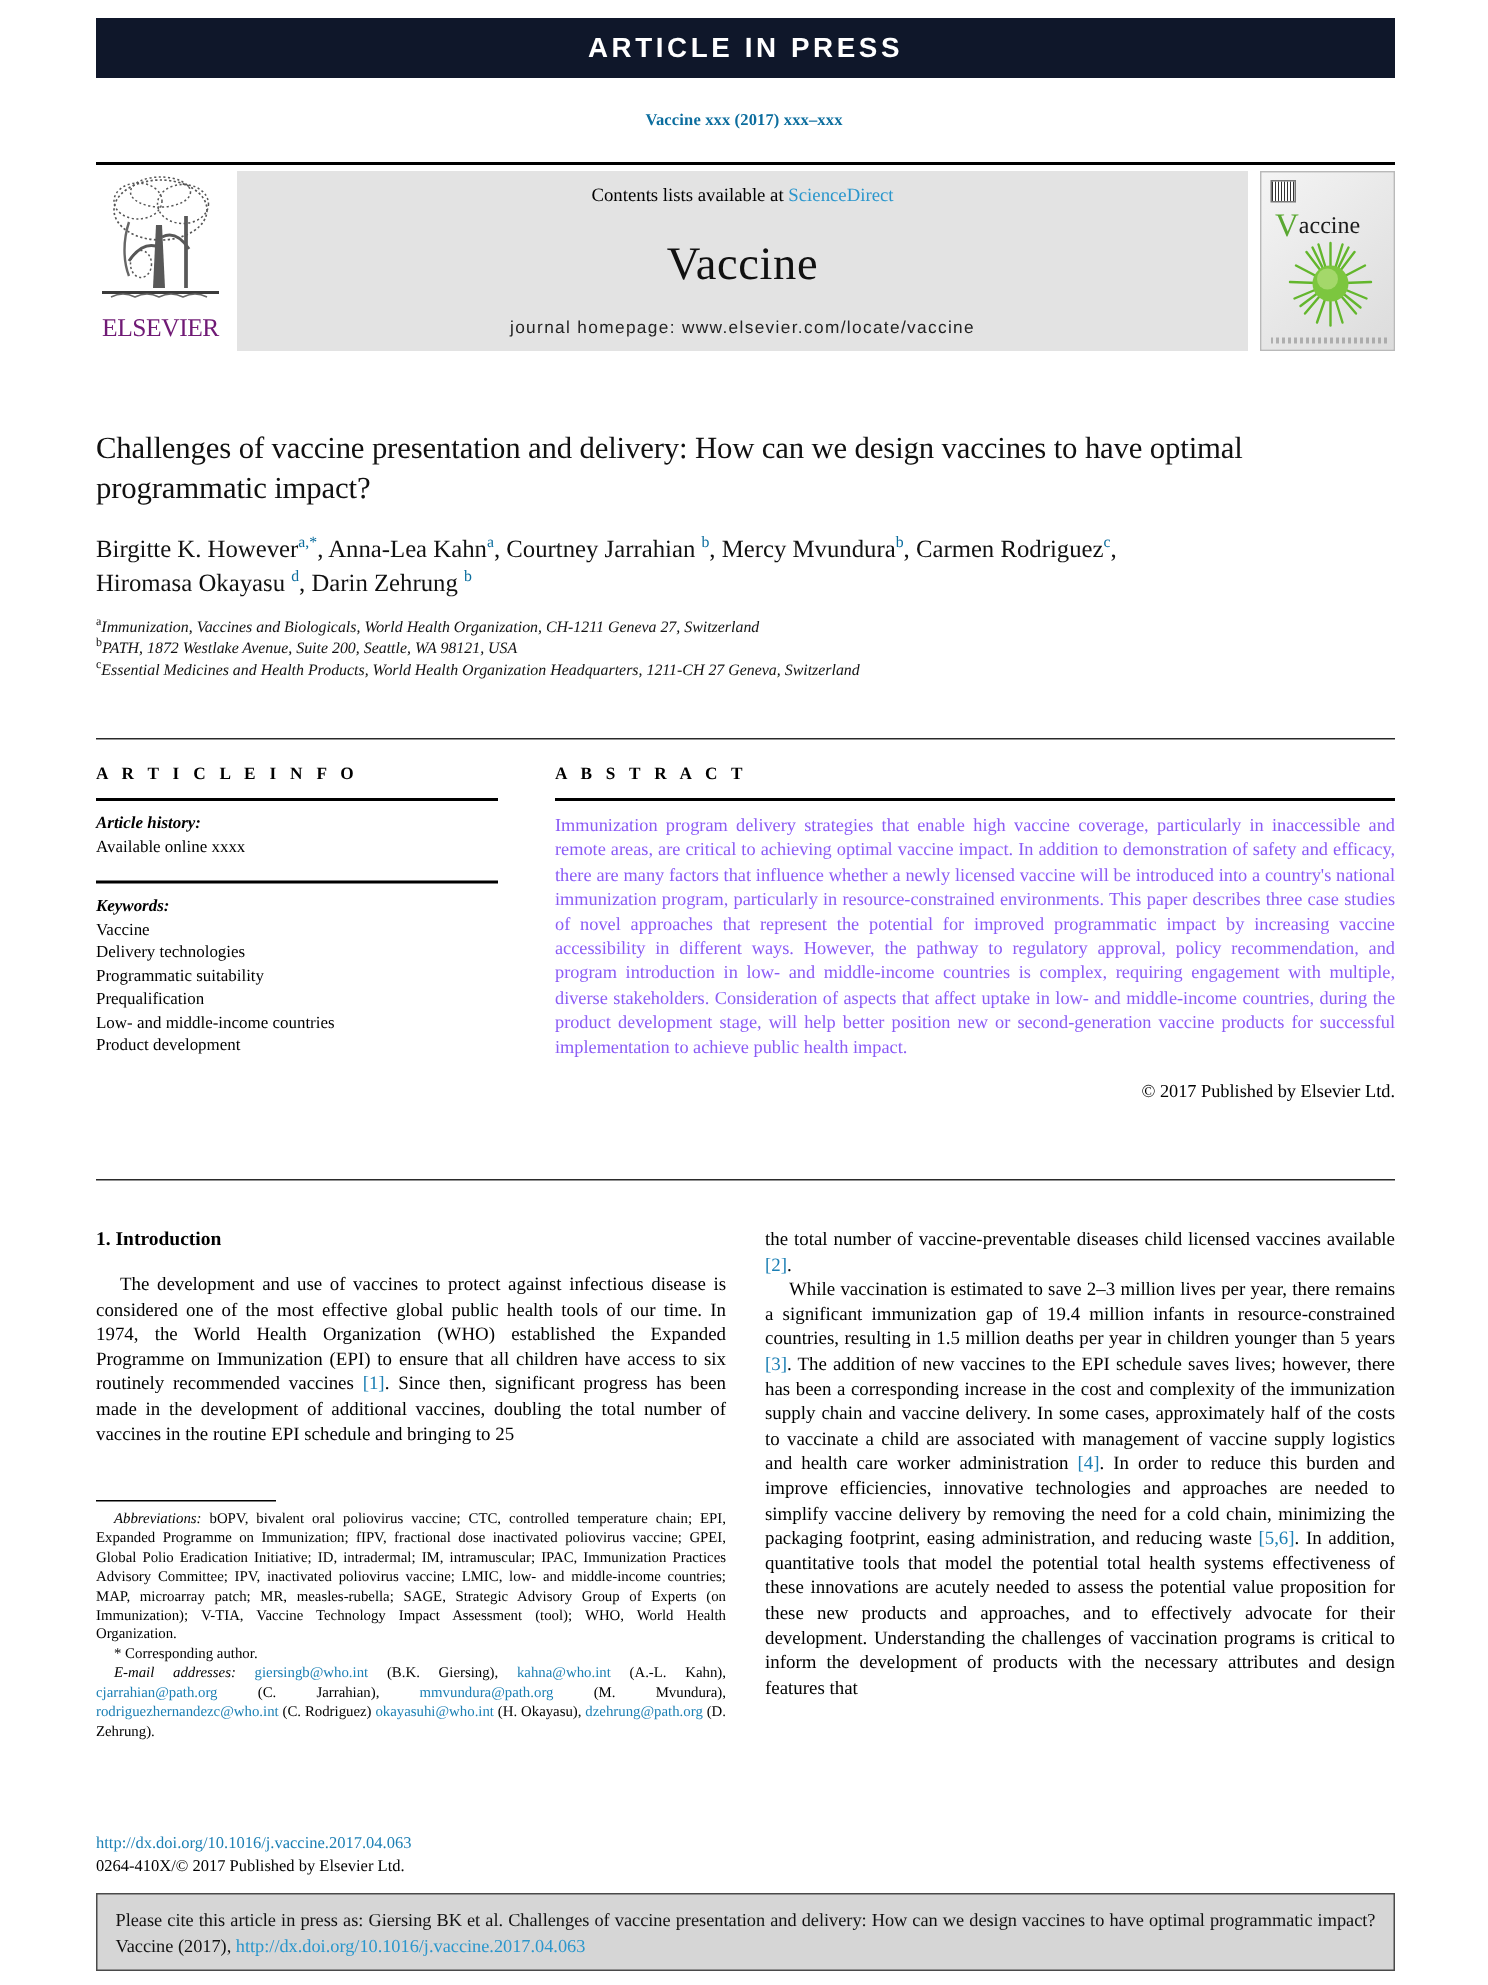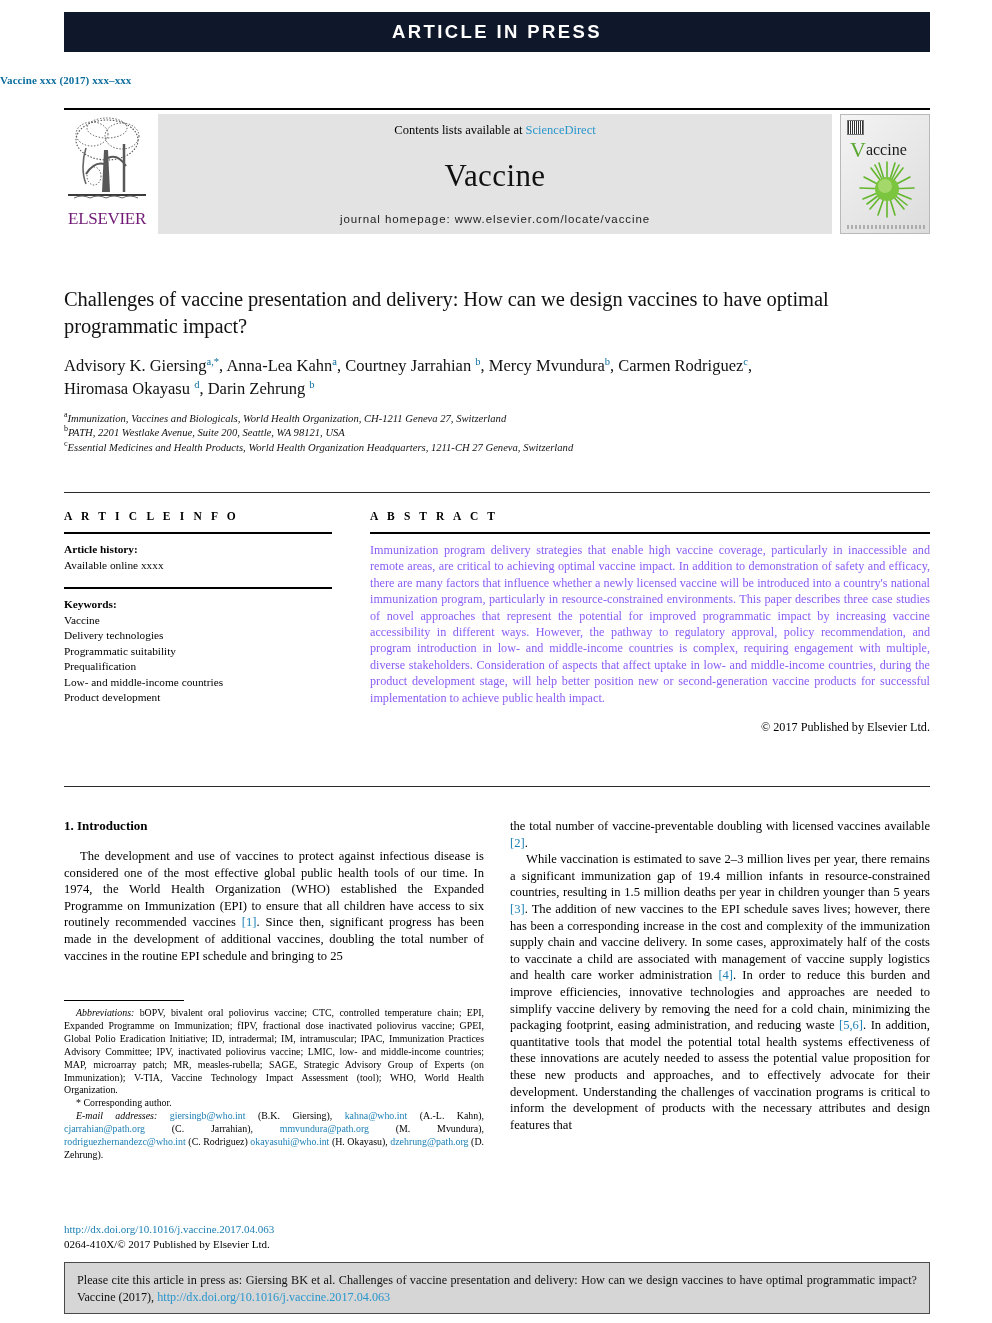--- a/index.html
+++ b/index.html
@@ -36,21 +36,21 @@
     letter-spacing: 2.4px;
     color: #ffffff;
   }
 
   
   .running-head {
     position: absolute;
     left: 0;
     top: 74px;
     width: 992px;
-    text-align: left;
+    text-align: center;
     font-family: "Liberation Serif", serif;
     font-weight: bold;
     font-size: 11px;
     color: #0b6d9e;
     letter-spacing: 0.1px;
   }
 
   
   .masthead {
     position: absolute;
@@ -241,20 +241,21 @@
     letter-spacing: 3.2px;
     color: #000;
     margin: 0 0 10px 0;
   }
   .hr-black {
     height: 2px;
     background: #000;
     margin: 0 0 8px 0;
   }
   .info-label {
+    font-style: italic;
     font-weight: bold;
     font-size: 11.3px;
     line-height: 15.5px;
   }
   .info-line {
     font-size: 11.3px;
     line-height: 15.5px;
   }
   .info-gap { height: 14px; }
 
@@ -436,28 +437,28 @@
       <circle cx="28" cy="26" r="7" fill="#a4d86a"></circle>
     </svg>
     <div class="cover-caption"></div>
   </div>
 </div>
 
 <div class="title-block">
   <h1 class="paper-title">Challenges of vaccine presentation and delivery: How can we design vaccines to have optimal programmatic impact?</h1>
 
   <div class="authors">
-    <span>Advisory K. Giersing</span><sup>a,*</sup><span>, Anna-Lea Kahn</span><sup>a</sup><span>, Courtney Jarrahian </span><sup>b</sup><span>, Mercy Mvundura</span><sup>b</sup><span>, Carmen Rodriguez</span><sup>c</sup><span>,</span>
+    <span>Birgitte K. However</span><sup>a,*</sup><span>, Anna-Lea Kahn</span><sup>a</sup><span>, Courtney Jarrahian </span><sup>b</sup><span>, Mercy Mvundura</span><sup>b</sup><span>, Carmen Rodriguez</span><sup>c</sup><span>,</span>
     <br>
     <span>Hiromasa Okayasu </span><sup>d</sup><span>, Darin Zehrung </span><sup>b</sup>
   </div>
 
   <div class="affiliations">
     <div class="affil"><sup>a</sup><span>Immunization, Vaccines and Biologicals, World Health Organization, CH-1211 Geneva 27, Switzerland</span></div>
-    <div class="affil"><sup>b</sup><span>PATH, 2201 Westlake Avenue, Suite 200, Seattle, WA 98121, USA</span></div>
+    <div class="affil"><sup>b</sup><span>PATH, 1872 Westlake Avenue, Suite 200, Seattle, WA 98121, USA</span></div>
     <div class="affil"><sup>c</sup><span>Essential Medicines and Health Products, World Health Organization Headquarters, 1211-CH 27 Geneva, Switzerland</span></div>
   </div>
 </div>
 
 <div class="rule-thin" id="rule-above-info"></div>
 <div class="rule-thin" id="rule-below-abstract"></div>
 
 <div class="info-col">
   <div class="sec-head">A R T I C L E   I N F O</div>
   <div class="hr-black"></div>
@@ -480,21 +481,21 @@
   <div class="abstract-body">Immunization program delivery strategies that enable high vaccine coverage, particularly in inaccessible and remote areas, are critical to achieving optimal vaccine impact. In addition to demonstration of safety and efficacy, there are many factors that influence whether a newly licensed vaccine will be introduced into a country's national immunization program, particularly in resource-constrained environments. This paper describes three case studies of novel approaches that represent the potential for improved programmatic impact by increasing vaccine accessibility in different ways. However, the pathway to regulatory approval, policy recommendation, and program introduction in low- and middle-income countries is complex, requiring engagement with multiple, diverse stakeholders. Consideration of aspects that affect uptake in low- and middle-income countries, during the product development stage, will help better position new or second-generation vaccine products for successful implementation to achieve public health impact.</div>
   <div class="abstract-copyright">© 2017 Published by Elsevier Ltd.</div>
 </div>
 
 <div class="col col-left">
   <h2 class="body-head">1. Introduction</h2>
   <p class="para"><span>The development and use of vaccines to protect against infectious disease is considered one of the most effective global public health tools of our time. In 1974, the World Health Organization (WHO) established the Expanded Programme on Immunization (EPI) to ensure that all children have access to six routinely recommended vaccines </span><span class="ref">[1]</span><span>. Since then, significant progress has been made in the development of additional vaccines, doubling the total number of vaccines in the routine EPI schedule and bringing to 25</span></p>
 </div>
 
 <div class="col col-right">
-  <p class="para" style="text-indent:0"><span>the total number of vaccine-preventable doubling with licensed vaccines available </span><span class="ref">[2]</span><span>.</span></p>
+  <p class="para" style="text-indent:0"><span>the total number of vaccine-preventable diseases child licensed vaccines available </span><span class="ref">[2]</span><span>.</span></p>
   <p class="para"><span>While vaccination is estimated to save 2–3 million lives per year, there remains a significant immunization gap of 19.4 million infants in resource-constrained countries, resulting in 1.5 million deaths per year in children younger than 5 years </span><span class="ref">[3]</span><span>. The addition of new vaccines to the EPI schedule saves lives; however, there has been a corresponding increase in the cost and complexity of the immunization supply chain and vaccine delivery. In some cases, approximately half of the costs to vaccinate a child are associated with management of vaccine supply logistics and health care worker administration </span><span class="ref">[4]</span><span>. In order to reduce this burden and improve efficiencies, innovative technologies and approaches are needed to simplify vaccine delivery by removing the need for a cold chain, minimizing the packaging footprint, easing administration, and reducing waste </span><span class="ref">[5,6]</span><span>. In addition, quantitative tools that model the potential total health systems effectiveness of these innovations are acutely needed to assess the potential value proposition for these new products and approaches, and to effectively advocate for their development. Understanding the challenges of vaccination programs is critical to inform the development of products with the necessary attributes and design features that</span></p>
 </div>
 
 <div class="footnote-block">
   <div class="footnote-rule"></div>
   <p class="footnote footnote-indent"><em>Abbreviations:</em><span> bOPV, bivalent oral poliovirus vaccine; CTC, controlled temperature chain; EPI, Expanded Programme on Immunization; fIPV, fractional dose inactivated poliovirus vaccine; GPEI, Global Polio Eradication Initiative; ID, intradermal; IM, intramuscular; IPAC, Immunization Practices Advisory Committee; IPV, inactivated poliovirus vaccine; LMIC, low- and middle-income countries; MAP, microarray patch; MR, measles-rubella; SAGE, Strategic Advisory Group of Experts (on Immunization); V-TIA, Vaccine Technology Impact Assessment (tool); WHO, World Health Organization.</span></p>
   <p class="footnote footnote-indent">* Corresponding author.</p>
   <p class="footnote footnote-indent"><em>E-mail addresses:</em>
     <span class="mail">giersingb@who.int</span><span> (B.K. Giersing), </span><span class="mail">kahna@who.int</span><span> (A.-L. Kahn), </span><span class="mail">cjarrahian@path.org</span><span> (C. Jarrahian), </span><span class="mail">mmvundura@path.org</span><span> (M. Mvundura), </span><span class="mail">rodriguezhernandezc@who.int</span><span> (C. Rodriguez) </span><span class="mail">okayasuhi@who.int</span><span> (H. Okayasu), </span><span class="mail">dzehrung@path.org</span><span> (D. Zehrung).</span>
   </p>

